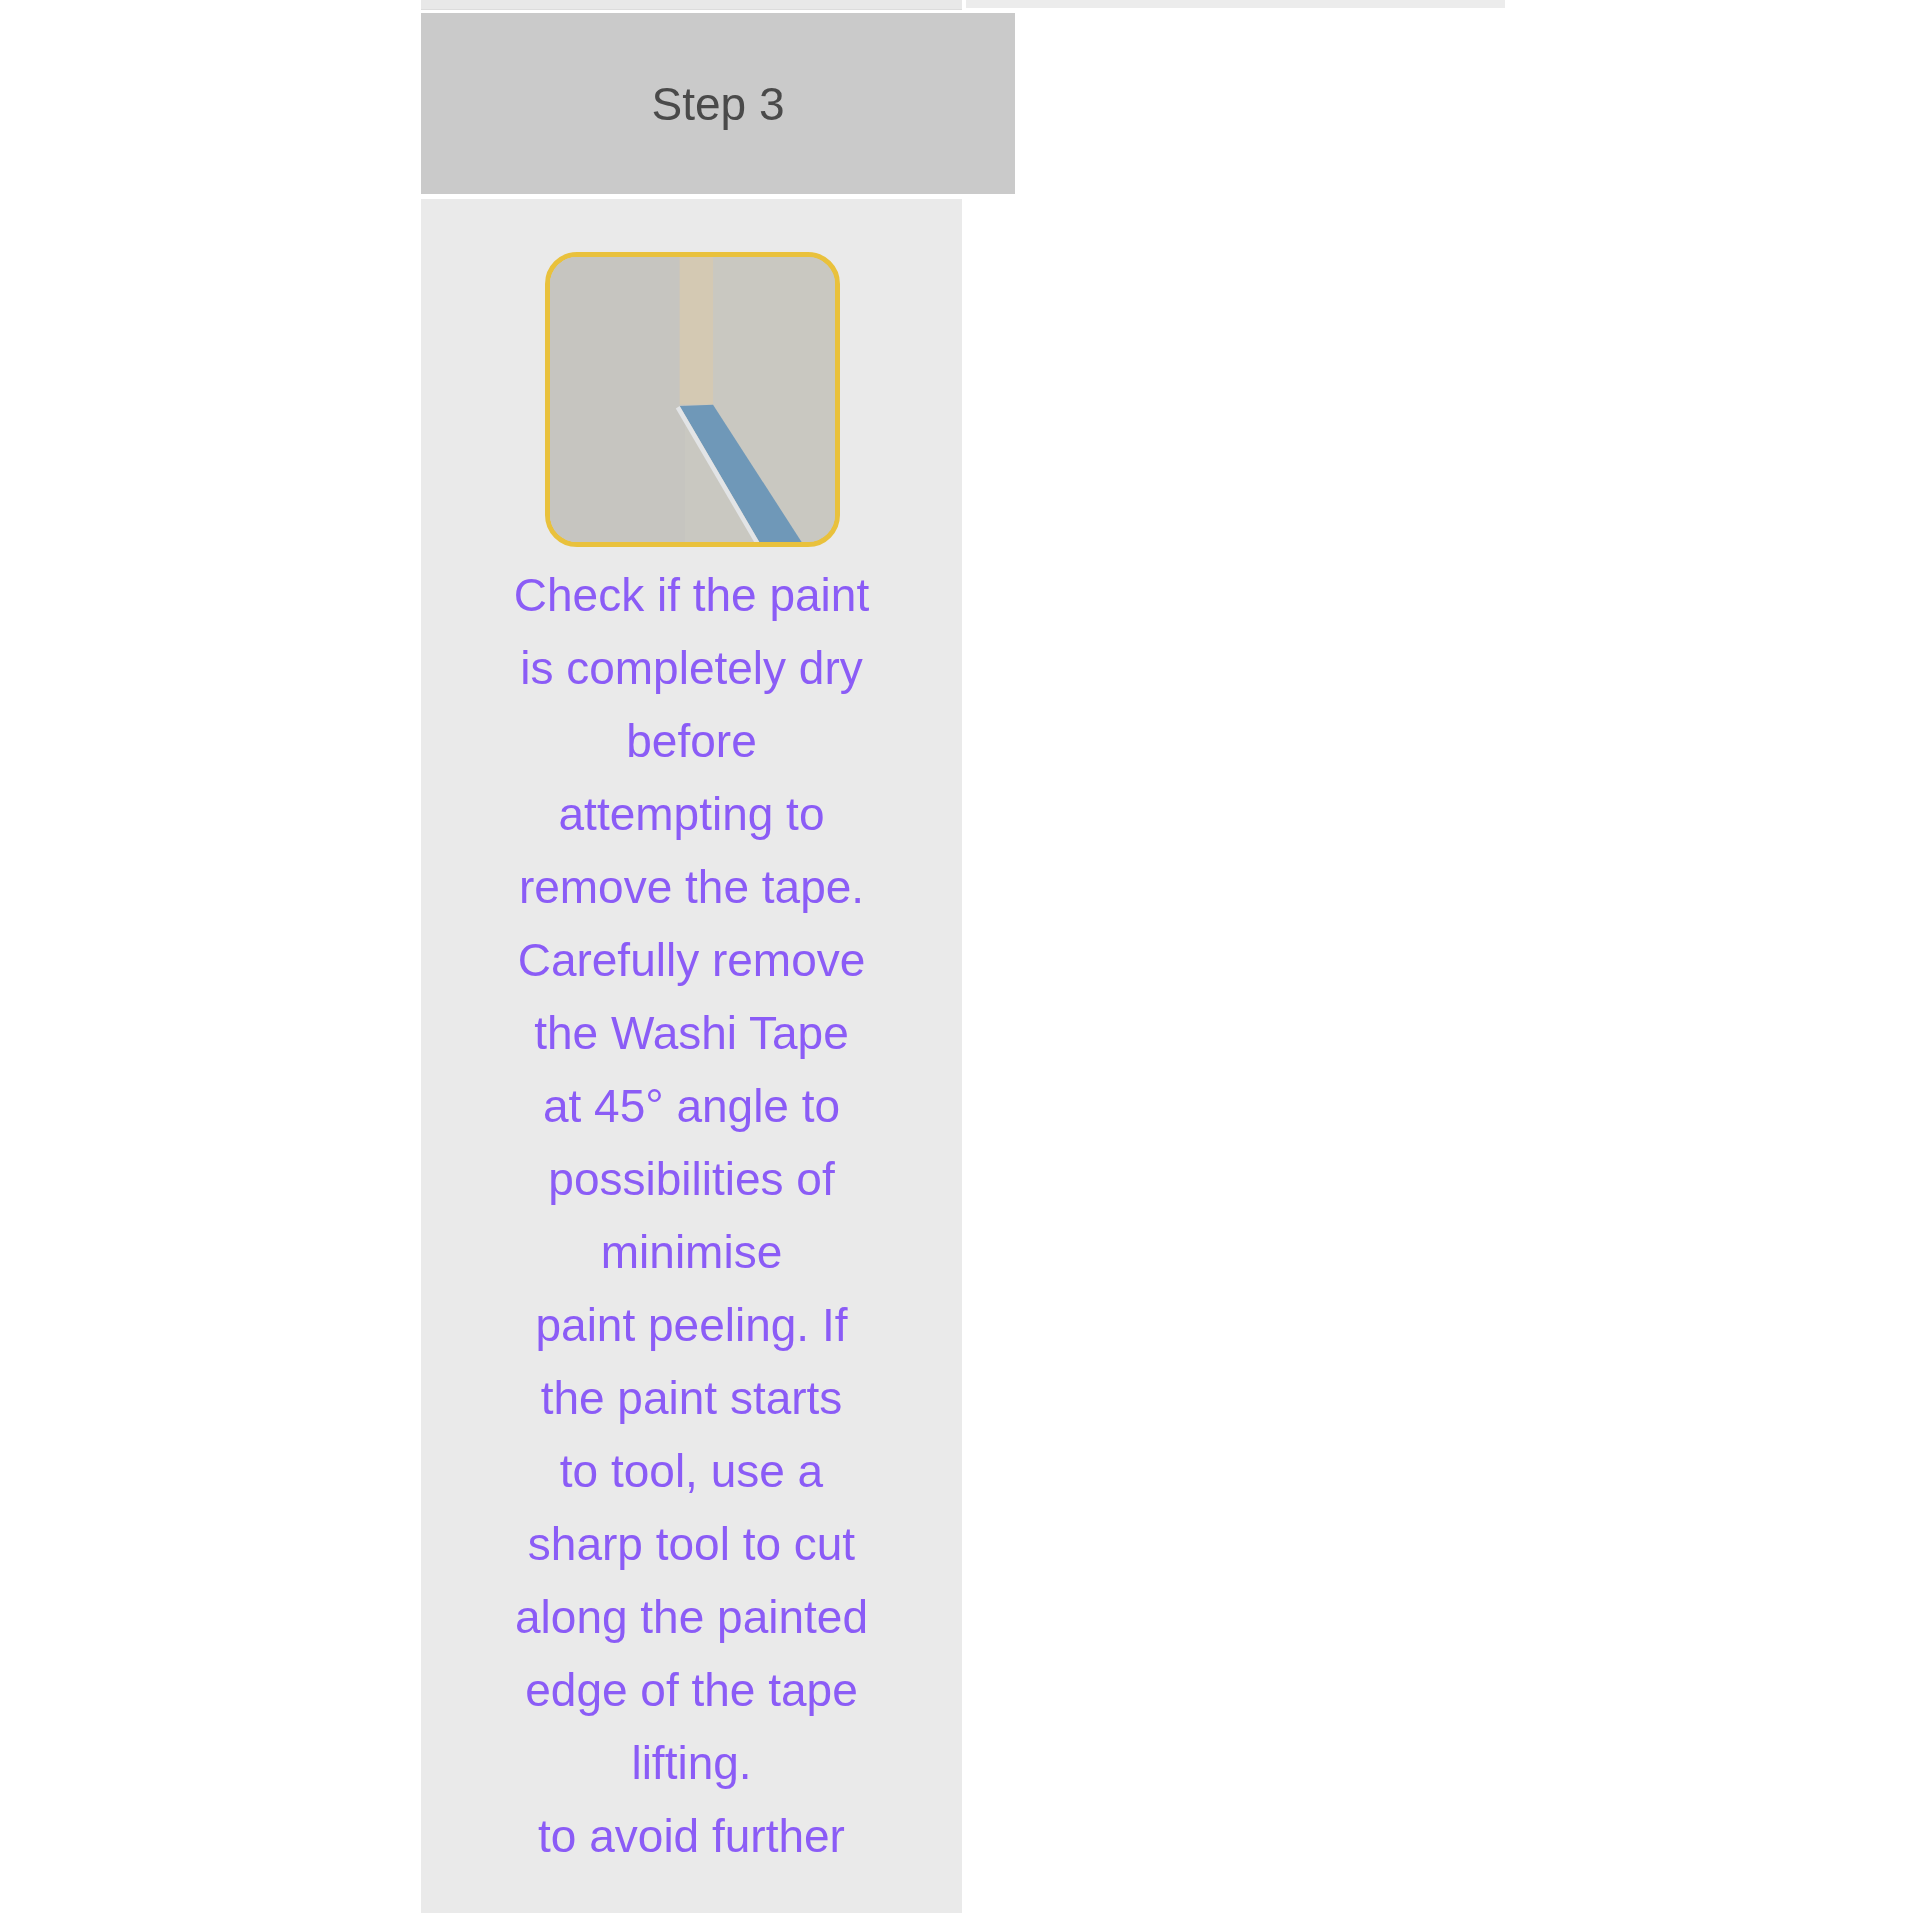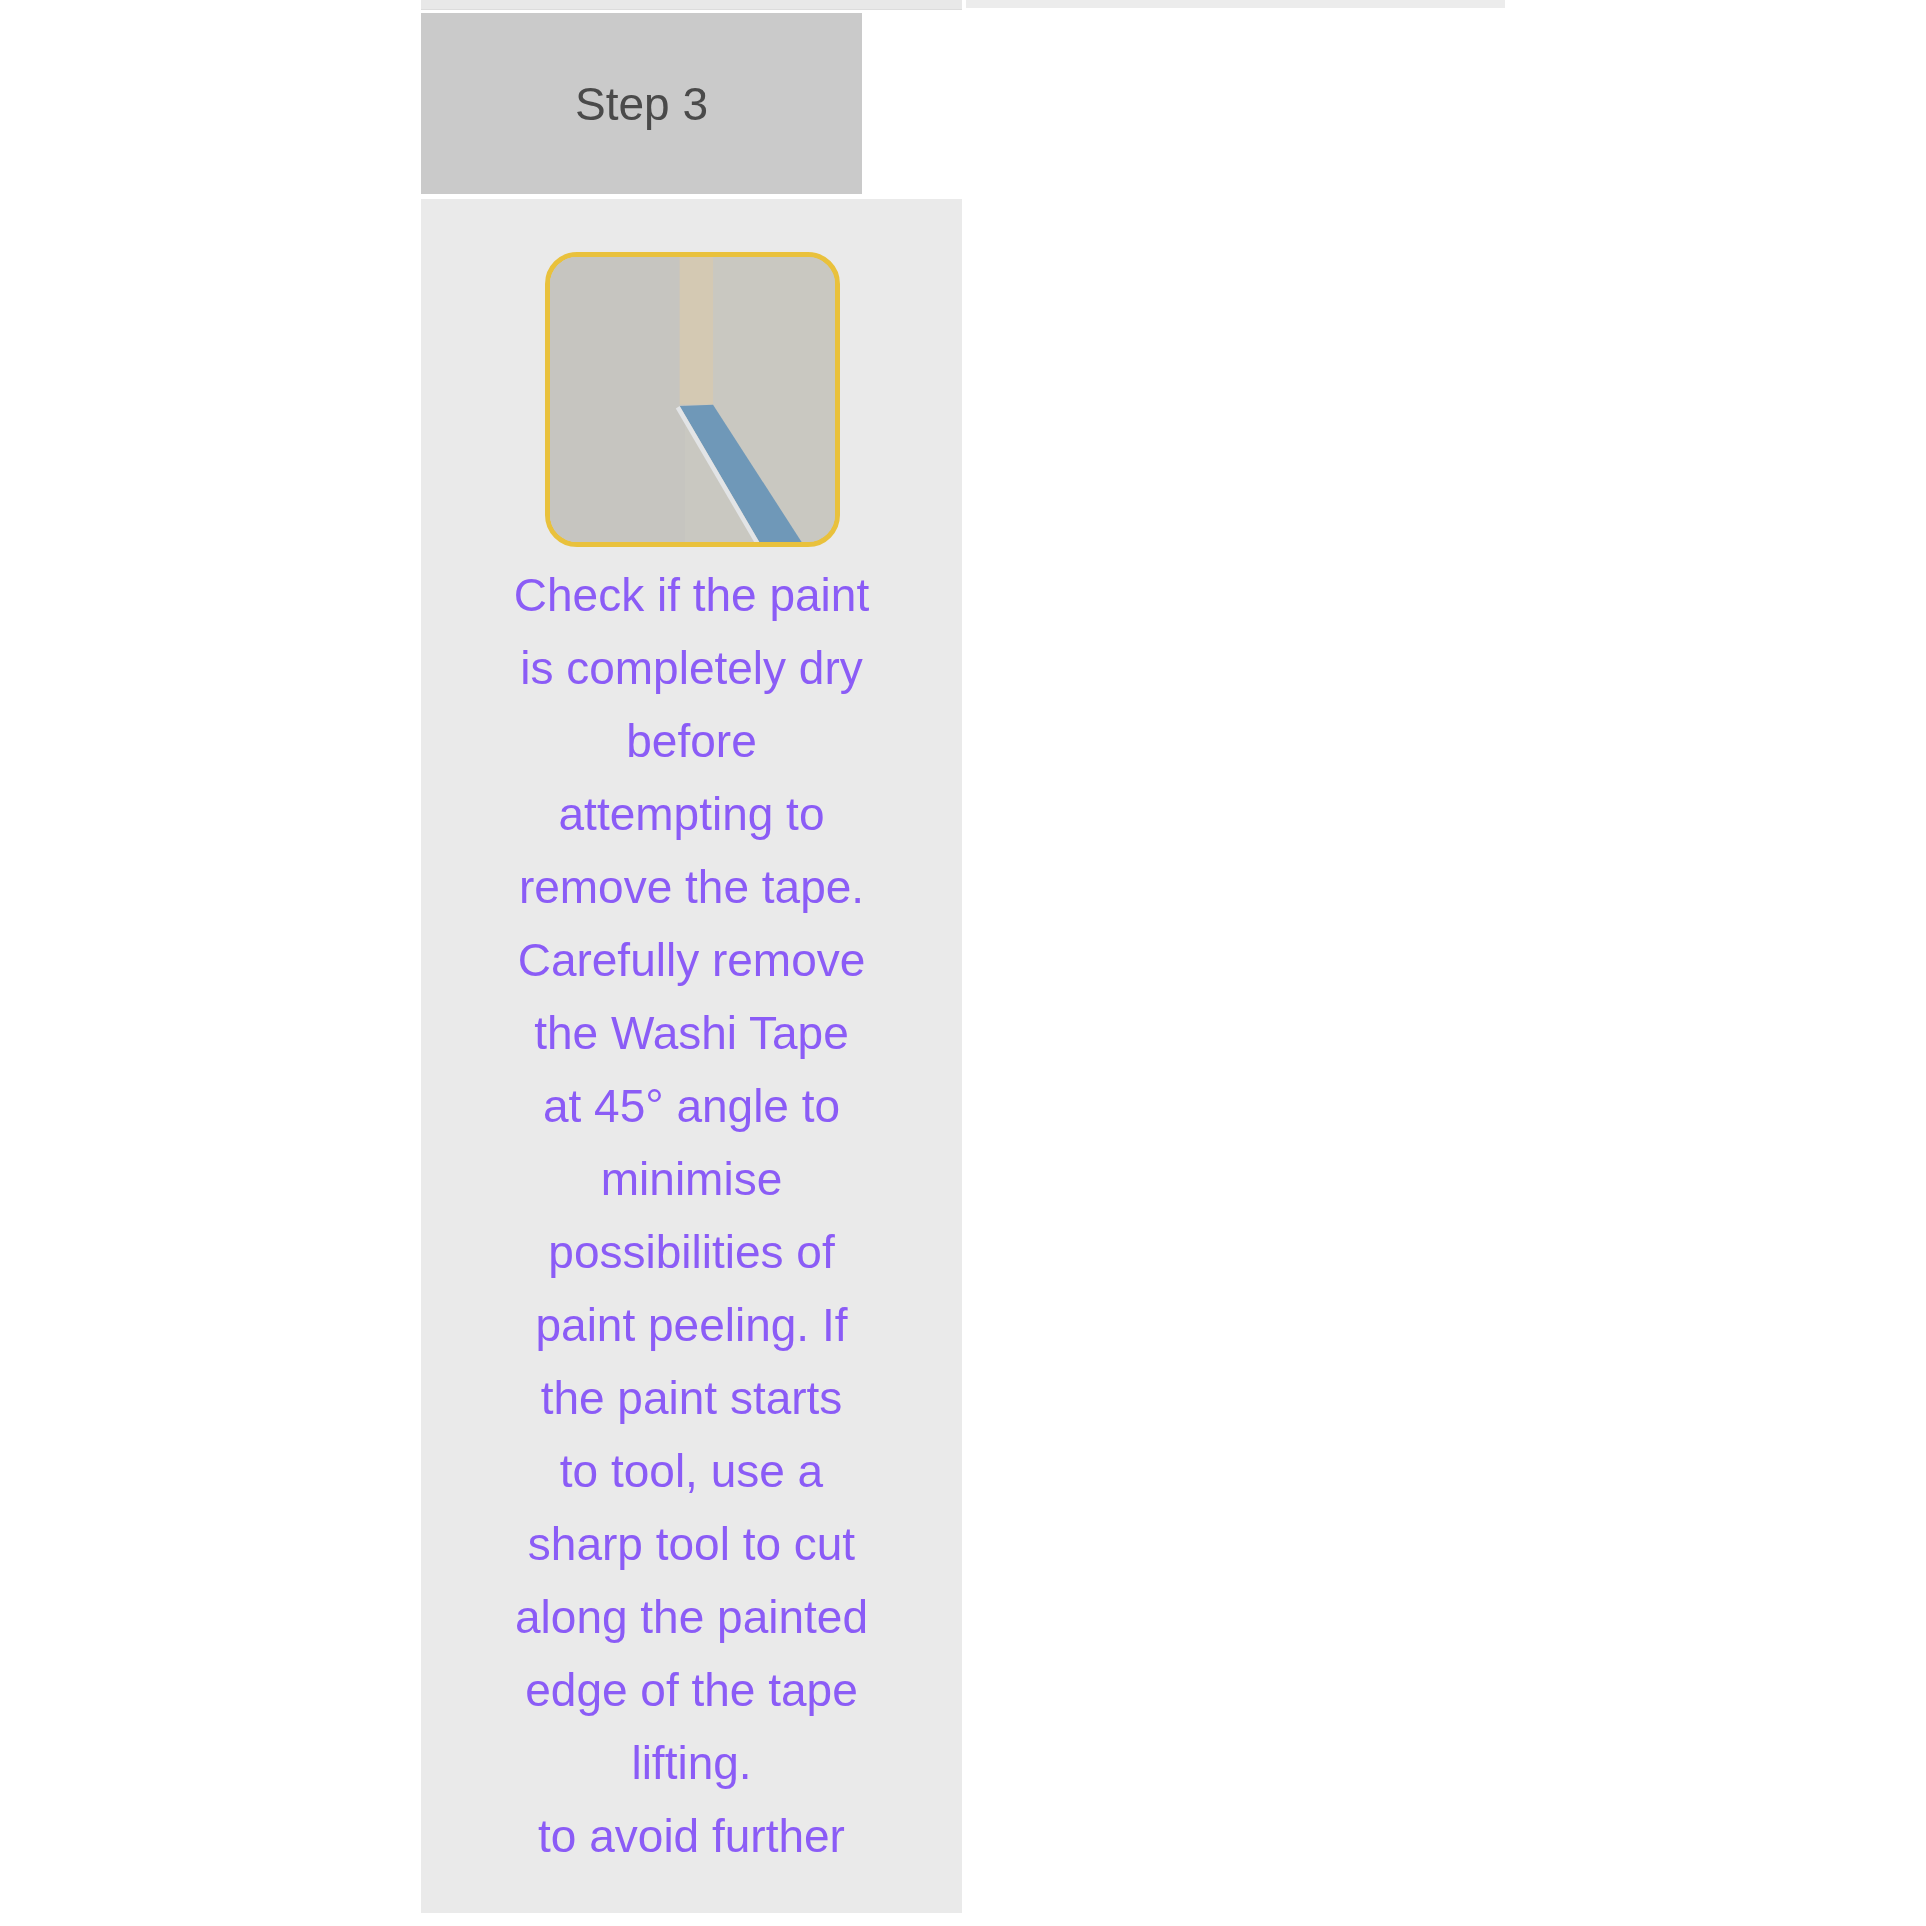--- a/index.html
+++ b/index.html
@@ -15,21 +15,21 @@
       background: #e8e8e8; border-bottom: 1.3px solid #dcdcdc;
     }
     .top-strip-right {
       position: absolute; left: 966px; top: 0; width: 539px; height: 7.7px;
       background: #ececec;
     }
     .step-card {
       position: absolute; left: 421px; top: 13px; width: 541px; height: 1900px;
     }
     .step-header {
-      position: absolute; left: 0; top: 0; width: 441px; height: 181px;
+      position: absolute; left: 0; top: 0; width: 594px; height: 181px;
       background: #cacaca;
       display: flex; align-items: center; justify-content: center;
       color: #4a4a4a; font-size: 46px;
     }
     .step-body {
       position: absolute; left: 0; top: 186px; width: 541px; height: 1714px;
       background: #eaeaea;
     }
     .thumb {
       position: absolute; left: 124px; top: 53px; width: 285px; height: 285px;
@@ -66,22 +66,22 @@
     </div>
     <div class="step-text">
       <span>Check if the paint</span>
       <span>is completely dry</span>
       <span>before</span>
       <span>attempting to</span>
       <span>remove the tape.</span>
       <span>Carefully remove</span>
       <span>the Washi Tape</span>
       <span>at 45° angle to</span>
+      <span>possibilities of</span>
       <span>minimise</span>
-      <span>possibilities of</span>
       <span>paint peeling. If</span>
       <span>the paint starts</span>
       <span>to tool, use a</span>
       <span>sharp tool to cut</span>
       <span>along the painted</span>
       <span>edge of the tape</span>
       <span>lifting.</span>
       <span>to avoid further</span>
     </div>
   </div>

